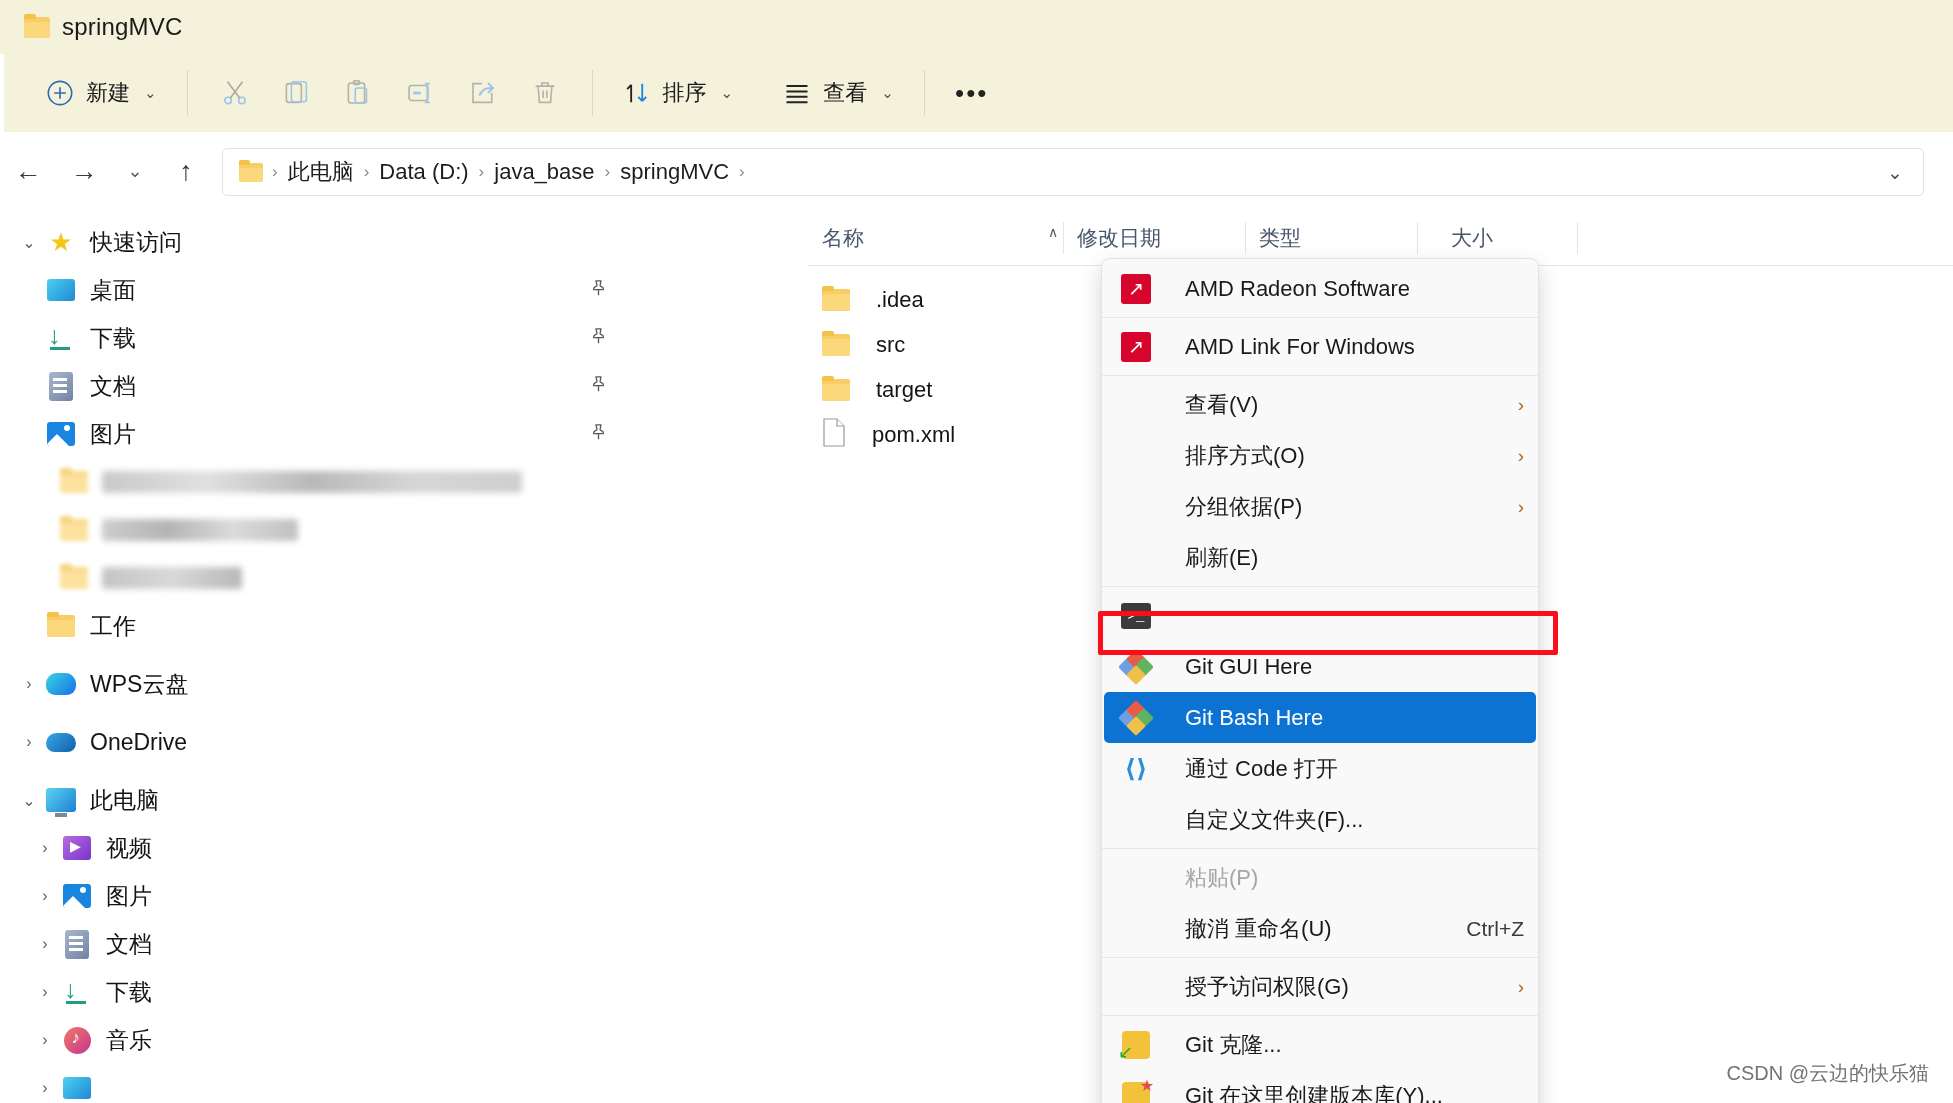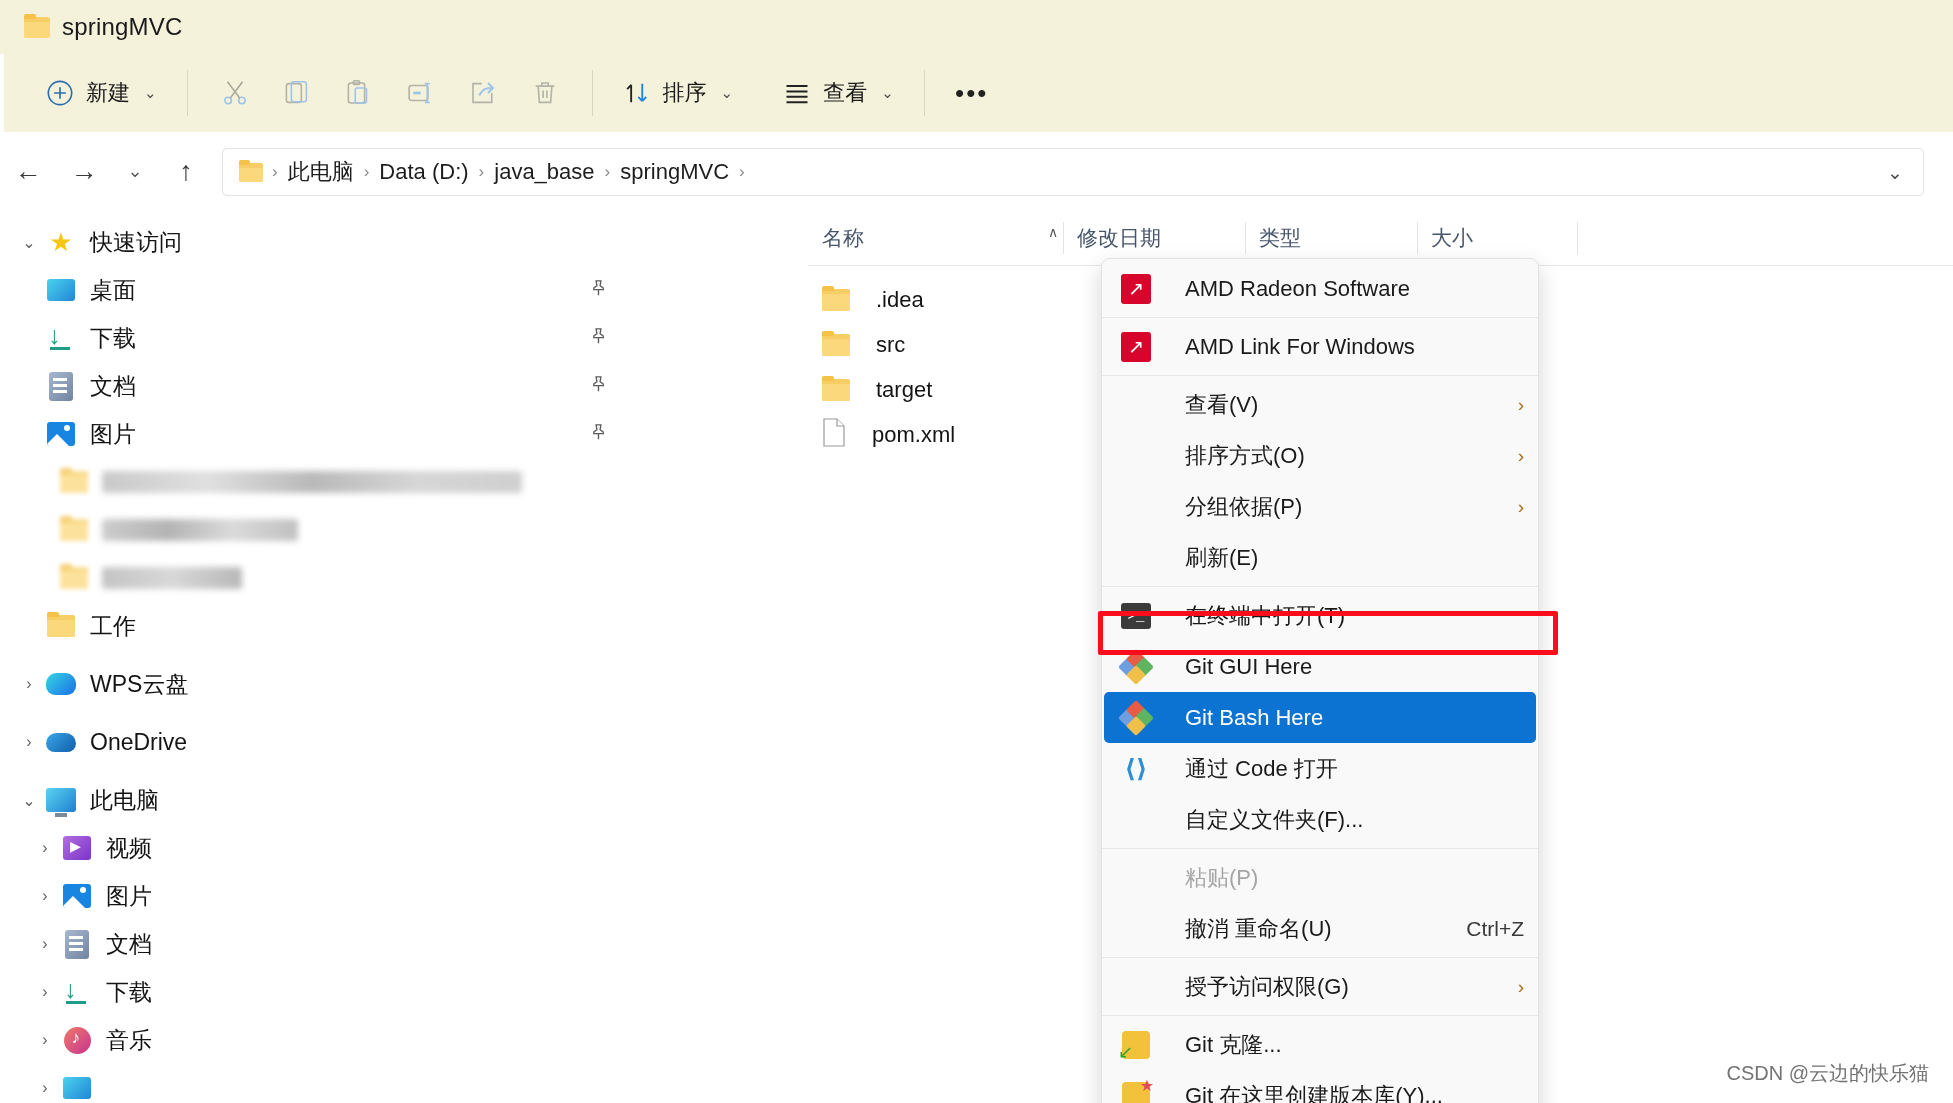--- a/index.html
+++ b/index.html
@@ -504,21 +504,21 @@
         <span class="sortcaret" style="left:240px;top:14px;">∧</span>
         <div class="divider" style="left:255px;"></div>
         <div class="ch" style="left:255px;width:182px;">
           <span>修改日期</span>
         </div>
         <div class="divider" style="left:437px;"></div>
         <div class="ch" style="left:437px;width:172px;">
           <span>类型</span>
         </div>
         <div class="divider" style="left:609px;"></div>
-        <div class="ch" style="left:609px;width:160px;">
+        <div class="ch" style="left:629px;width:160px;">
           <span>大小</span>
         </div>
         <div class="divider" style="left:769px;"></div>
       </div>
 
       <div class="frow" style="margin-top:6px;">
         <div class="fname">
           <span class="folder-ic">
               <span class="b"></span>
               <span class="t"></span>
@@ -605,21 +605,20 @@
     <div class="mi">
       <span class="noic"></span>
       <span class="mlabel">刷新(E)</span>
     </div>
     <div class="msep"></div>
 
     <div class="mi">
       <span class="mic">
           <span class="term">&gt;_</span>
         </span>
-      <span class="mlabel">在终端中打开(T)</span>
     </div>
     <div class="mi">
       <span class="mic">
         <span class="gitdia">
             <i class="d1"></i>
             <i class="d2"></i>
             <i class="d3"></i>
             <i class="d4"></i>
           </span>
       </span>

